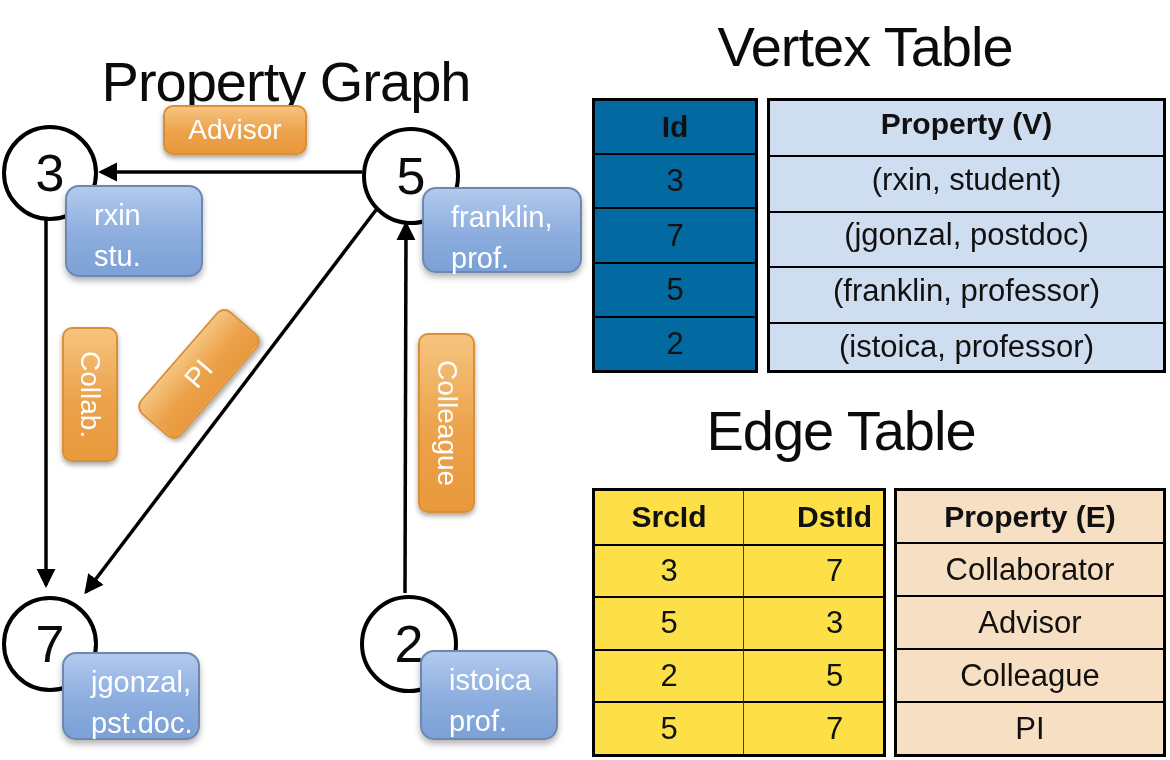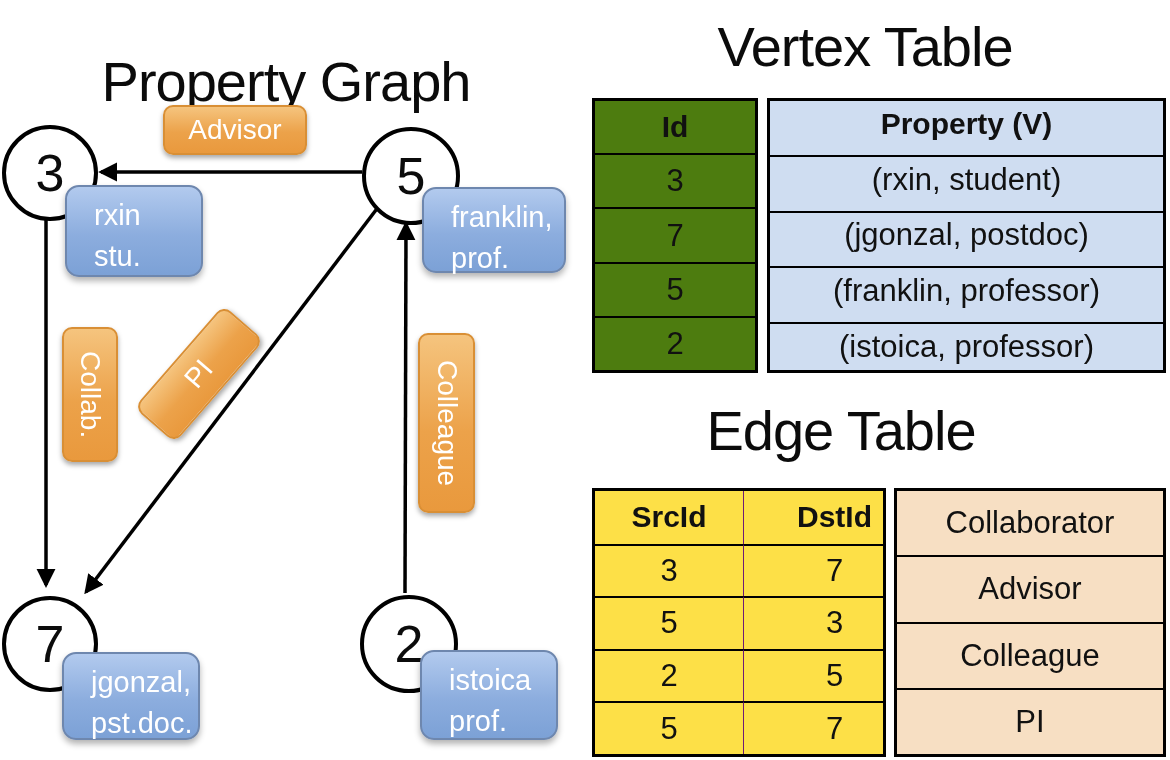--- a/index.html
+++ b/index.html
@@ -24,21 +24,21 @@
   .edge-label.vertical { writing-mode:vertical-rl; }
 
   .vertex-label { position:absolute; z-index:4; border-radius:14px;
                   background:linear-gradient(180deg,#b2caee 0%,#8cadde 55%,#7ca1d6 100%);
                   border:2px solid #6e87ae; box-shadow:0 4px 6px rgba(0,0,0,0.3);
                   color:#fff; font-size:29px; line-height:1.4; box-sizing:border-box;
                   padding:8px 6px 0 27px; }
 
   
   .tbl { position:absolute; border:3px solid #000; display:flex; flex-direction:column;
-         box-sizing:border-box; background:#4d7c0f; }
+         box-sizing:border-box; background:#0369a1; }
   .tbl .cell { flex:1; display:flex; align-items:center; justify-content:center;
                font-size:31px; border-top:2px solid #000; white-space:nowrap; }
   .tbl .cell:first-child { border-top:none; }
   .tbl .cell.hdr { font-weight:700; font-size:30px; }
 
   .tbl2 { position:absolute; border:3px solid #000; display:grid;
           grid-template-columns:148px 1fr; grid-auto-rows:1fr; box-sizing:border-box; background:#fde047; }
   .tbl2 .cell { display:flex; align-items:center; justify-content:center; font-size:31px;
                 border-top:2px solid #000; }
   .tbl2 .cell.r0 { border-top:none; }
@@ -82,21 +82,21 @@
 
   <div class="edge-label" style="left:163px; top:105px; width:144px; height:50px;">Advisor</div>
   <div class="edge-label vertical" style="left:62px; top:327px; width:56px; height:135px;">Collab.</div>
   <div class="edge-label" style="left:131px; top:347px; width:136px; height:54px; transform:rotate(-49deg);">PI</div>
   <div class="edge-label vertical" style="left:418px; top:333px; width:57px; height:180px;">Colleague</div>
 
   <div class="vertex-label" style="left:65px; top:185px; width:138px; height:92px;">
     <div>rxin</div>
     <div>stu.</div>
   </div>
-  <div class="vertex-label" style="left:422px; top:187px; width:144px; height:86px;">
+  <div class="vertex-label" style="left:422px; top:187px; width:160px; height:86px;">
     <div>franklin,</div>
     <div>prof.</div>
   </div>
   <div class="vertex-label" style="left:62px; top:652px; width:138px; height:88px;">
     <div>jgonzal,</div>
     <div>pst.doc.</div>
   </div>
   <div class="vertex-label" style="left:420px; top:650px; width:138px; height:90px;">
     <div>istoica</div>
     <div>prof.</div>
@@ -129,19 +129,20 @@
     <div class="cell c1">7</div>
     <div class="cell">5</div>
     <div class="cell c1">3</div>
     <div class="cell">2</div>
     <div class="cell c1">5</div>
     <div class="cell">5</div>
     <div class="cell c1">7</div>
   </div>
 
   <div class="tbl bg-eprop" style="left:894px; top:488px; width:272px; height:269px;">
+    <div class="cell hdr bg-eprop">Property (E)</div>
     <div class="cell bg-eprop">Collaborator</div>
     <div class="cell bg-eprop">Advisor</div>
     <div class="cell bg-eprop">Colleague</div>
     <div class="cell bg-eprop">PI</div>
   </div>
 
 </div>
 
 </body></html>

